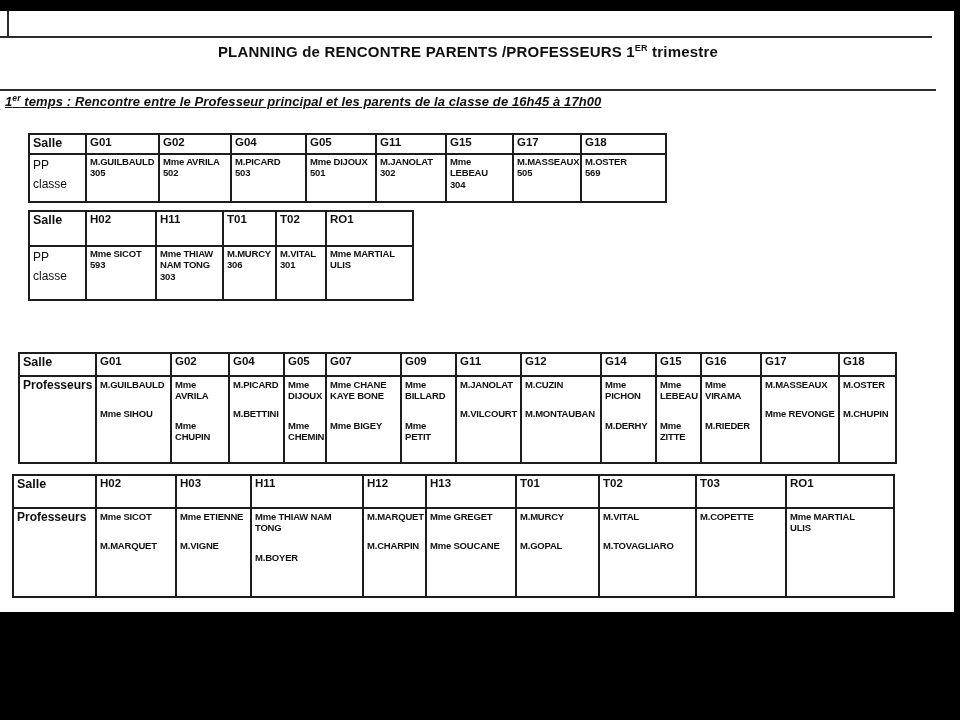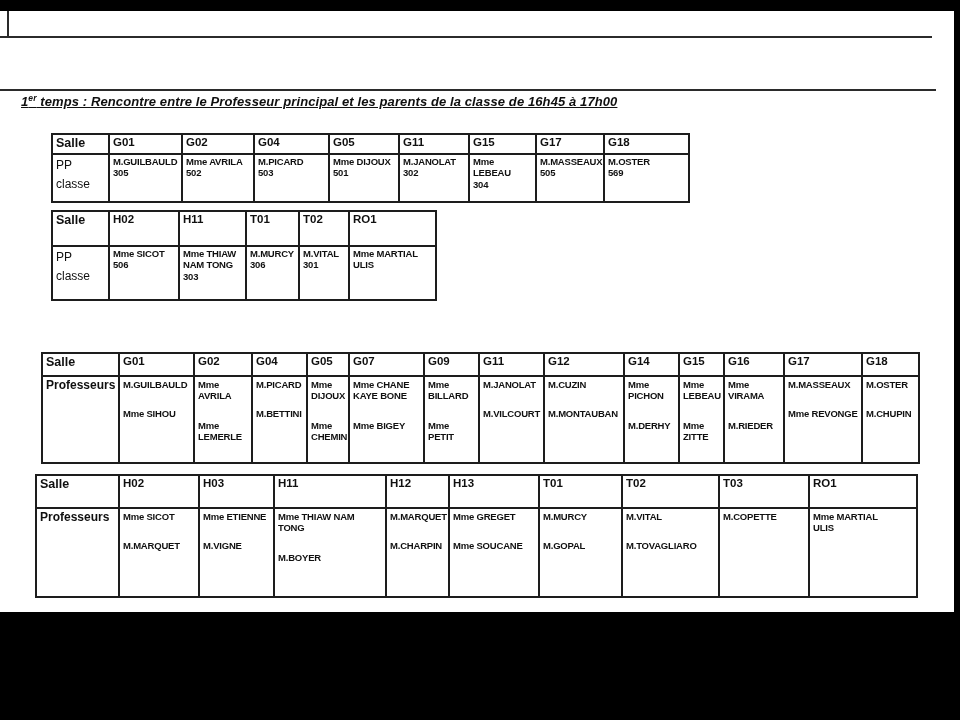--- a/index.html
+++ b/index.html
@@ -16,28 +16,28 @@
   .rule { position:absolute; height:0; border-top:2px solid #2b2b2b; }
   .rule-1 { left:0; top:36px; width:932px; }
   .rule-2 { left:0; top:89px; width:936px; }
 
   .title { position:absolute; left:0; width:936px; text-align:center; font-weight:bold; font-size:15px; letter-spacing:0.2px; }
   .title-1 { top:43px; }
   .title-2 { top:66px; }
   .title sup { font-size:9px; }
 
   .section-heading {
-    position:absolute; left:21px; font-weight:bold; font-style:italic;
+    position:absolute; left:5px; font-weight:bold; font-style:italic;
     font-size:13px; text-decoration:underline; letter-spacing:0.1px;
   }
   .heading-1 { top:93px; }
   .heading-2 { top:316px; }
   .section-heading sup { font-size:8.5px; }
 
-  table.sched { position:absolute; border-collapse:collapse; table-layout:fixed;margin-left:23px; }
+  table.sched { position:absolute; border-collapse:collapse; table-layout:fixed; }
   table.sched td { border:2px solid #1d1d1d; vertical-align:top; padding:1px 3px; overflow:hidden; }
 
   td.hdr { font-weight:bold; font-size:11.5px; }
   td.corner { font-weight:bold; font-size:12.5px; }
   td.rowlabel { font-weight:normal; font-size:12px; white-space:pre-line; line-height:1.55; }
   td.rowlabel-mid { font-weight:bold; font-size:12px; vertical-align:middle; padding-left:5px; }
 
   .nm, .rm {
     font-weight:bold; font-size:9.5px; letter-spacing:-0.2px; line-height:1.2;
     white-space:pre-line;
@@ -65,20 +65,21 @@
 
 <div class="canvas">
 
   <div class="band band-top"></div>
   <div class="band band-right"></div>
   <div class="band band-bottom"></div>
   <div class="vline-topleft"></div>
 
   <div class="rule rule-1"></div>
 
+  <div class="title title-1"><span>PLANNING de RENCONTRE PARENTS /PROFESSEURS 1</span><sup>ER</sup><span> trimestre</span></div>
 
   <div class="rule rule-2"></div>
 
   <div class="section-heading heading-1"><span>1</span><sup>er</sup><span> temps : Rencontre entre le Professeur principal et les parents de la classe de 16h45 à 17h00</span></div>
 
   <table class="sched" id="t1">
     <colgroup>
       <col style="width:57px">
         <col style="width:73px">
         <col style="width:72px">
@@ -156,21 +157,21 @@
       <td class="hdr">H11</td>
       <td class="hdr">T01</td>
       <td class="hdr">T02</td>
       <td class="hdr">RO1</td>
     </tr>
     <tr class="brow">
       <td class="rowlabel">PP
 classe</td>
       <td>
             <div class="nm">Mme SICOT</div>
-            <div class="rm">506</div>
+            <div class="rm">593</div>
           </td>
       <td>
             <div class="nm">Mme THIAW NAM TONG</div>
             <div class="rm">303</div>
           </td>
       <td>
             <div class="nm">M.MURCY</div>
             <div class="rm">306</div>
           </td>
       <td>
@@ -225,21 +226,21 @@
       <td class="rowlabel-mid">Professeurs</td>
       <td>
             <div class="stack">
               <div class="nm">M.GUILBAULD</div>
               <div class="nm">Mme SIHOU</div>
             </div>
           </td>
       <td>
             <div class="stack">
               <div class="nm">Mme AVRILA</div>
-              <div class="nm">Mme LEMERLE</div>
+              <div class="nm">Mme CHUPIN</div>
             </div>
           </td>
       <td>
             <div class="stack">
               <div class="nm">M.PICARD</div>
               <div class="nm">M.BETTINI</div>
             </div>
           </td>
       <td>
             <div class="stack">

